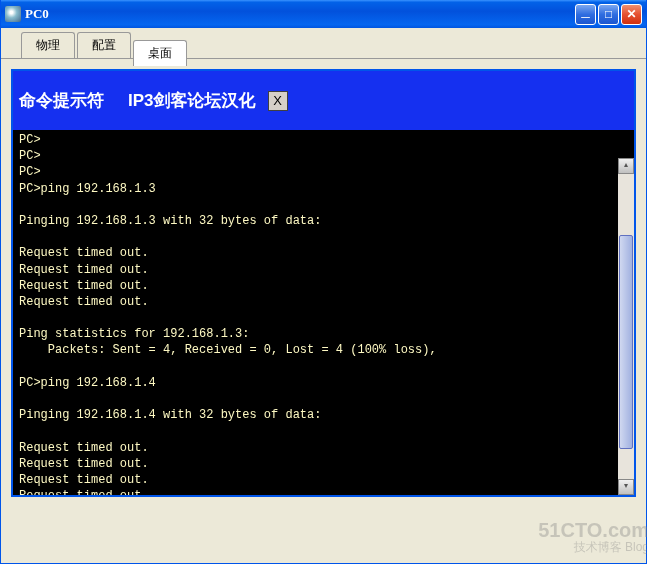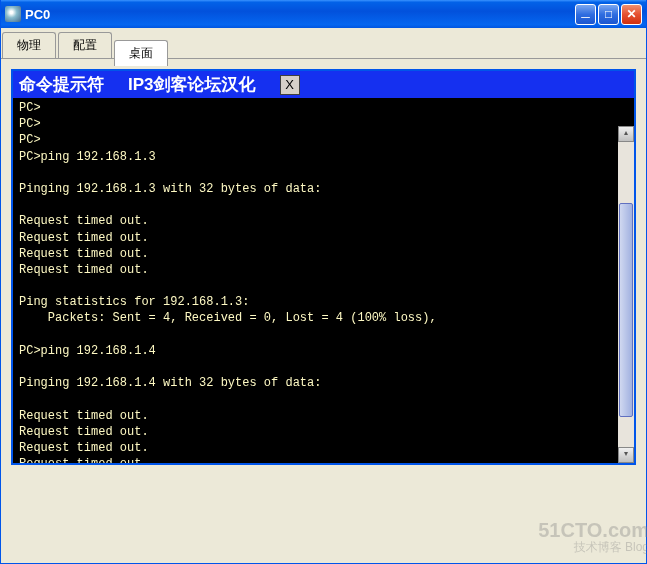--- a/index.html
+++ b/index.html
@@ -28,21 +28,21 @@
       font-weight: bold;
       font-size: 13px;
     }
     .titlebar-icon {
       width: 16px;
       height: 16px;
       margin-right: 4px;
       background: radial-gradient(circle at 40% 40%, #fff 10%, #8bc 40%, #468 100%);
       border-radius: 2px;
     }
-    .titlebar-title { flex: 1; }
+    .titlebar-title { flex: 1; font-family: Liberation Serif, serif; }
     .win-controls { display: flex; gap: 2px; }
     .win-btn {
       width: 21px;
       height: 21px;
       border-radius: 3px;
       display: flex;
       align-items: center;
       justify-content: center;
       font-weight: bold;
       font-size: 12px;
@@ -52,21 +52,21 @@
     }
     .win-btn.min, .win-btn.max {
       background: linear-gradient(to bottom, #7ba7f0 0%, #2f6de0 50%, #1b56d0 100%);
     }
     .win-btn.close {
       background: linear-gradient(to bottom, #f09070 0%, #e55030 50%, #d03010 100%);
     }
     .win-btn.min span { position: relative; top: 3px; }
     .tabs {
       display: flex;
-      padding: 4px 8px 0 1px;
+      padding: 4px 8px 0 20px;
       background: #ece9d8;
       border-bottom: 1px solid #999;
     }
     .tab {
       padding: 4px 14px;
       border: 1px solid #999;
       border-bottom: none;
       background: #ece9d8;
       margin-right: 2px;
       font-size: 12px;
@@ -83,27 +83,27 @@
     }
     .console-frame {
       border: 2px solid #0055ea;
       background: #000;
     }
     .console-header {
       background: #1530f0;
       color: #fff;
       font-weight: bold;
       font-size: 17px;
-      padding: 2px 6px;
+      padding: 18px 6px;
       display: flex;
       align-items: center;
       font-family: "SimSun", "Microsoft YaHei", sans-serif;
     }
     .console-header .ch1 { margin-right: 24px; }
-    .console-header .ch2 { margin-right: 24px; }
+    .console-header .ch2 { margin-right: 12px; }
     .console-header .ch3 { flex: 1; letter-spacing: 1px; }
     .console-close {
       width: 20px;
       height: 20px;
       background: #d6d0c8;
       border: 1px solid #404040;
       color: #000;
       display: flex;
       align-items: center;
       justify-content: center;

